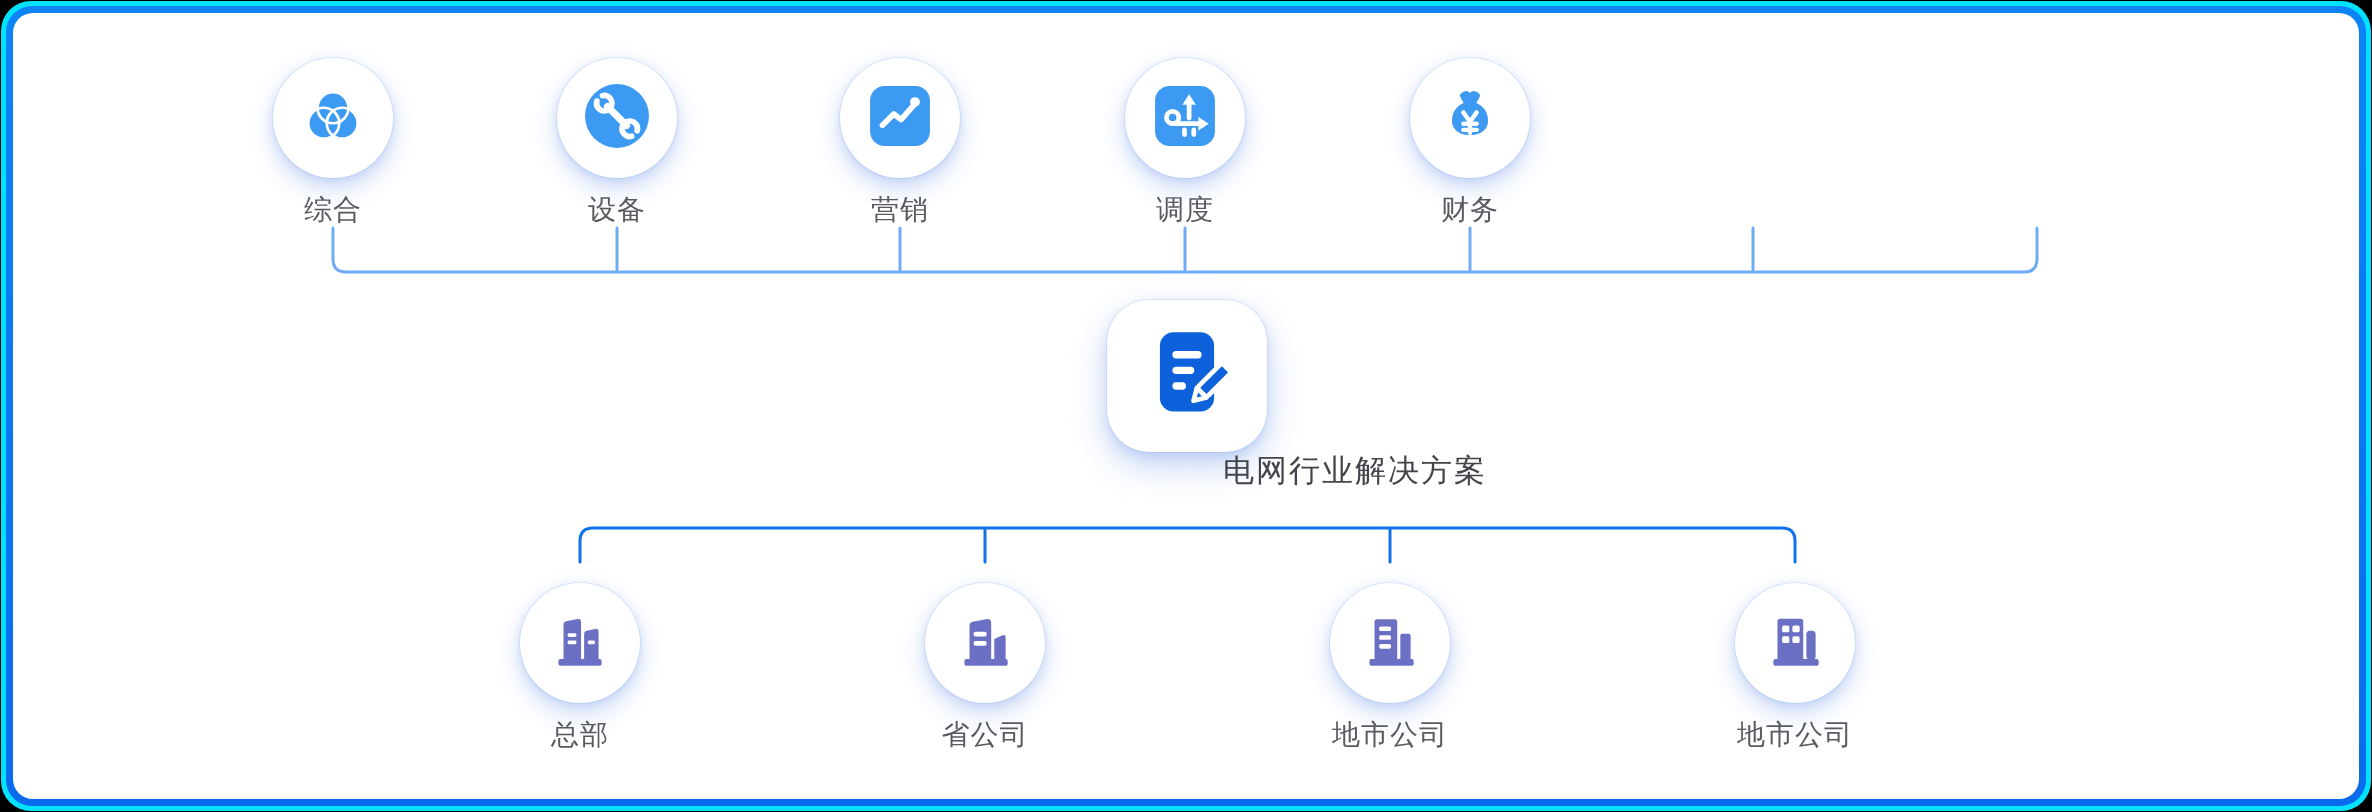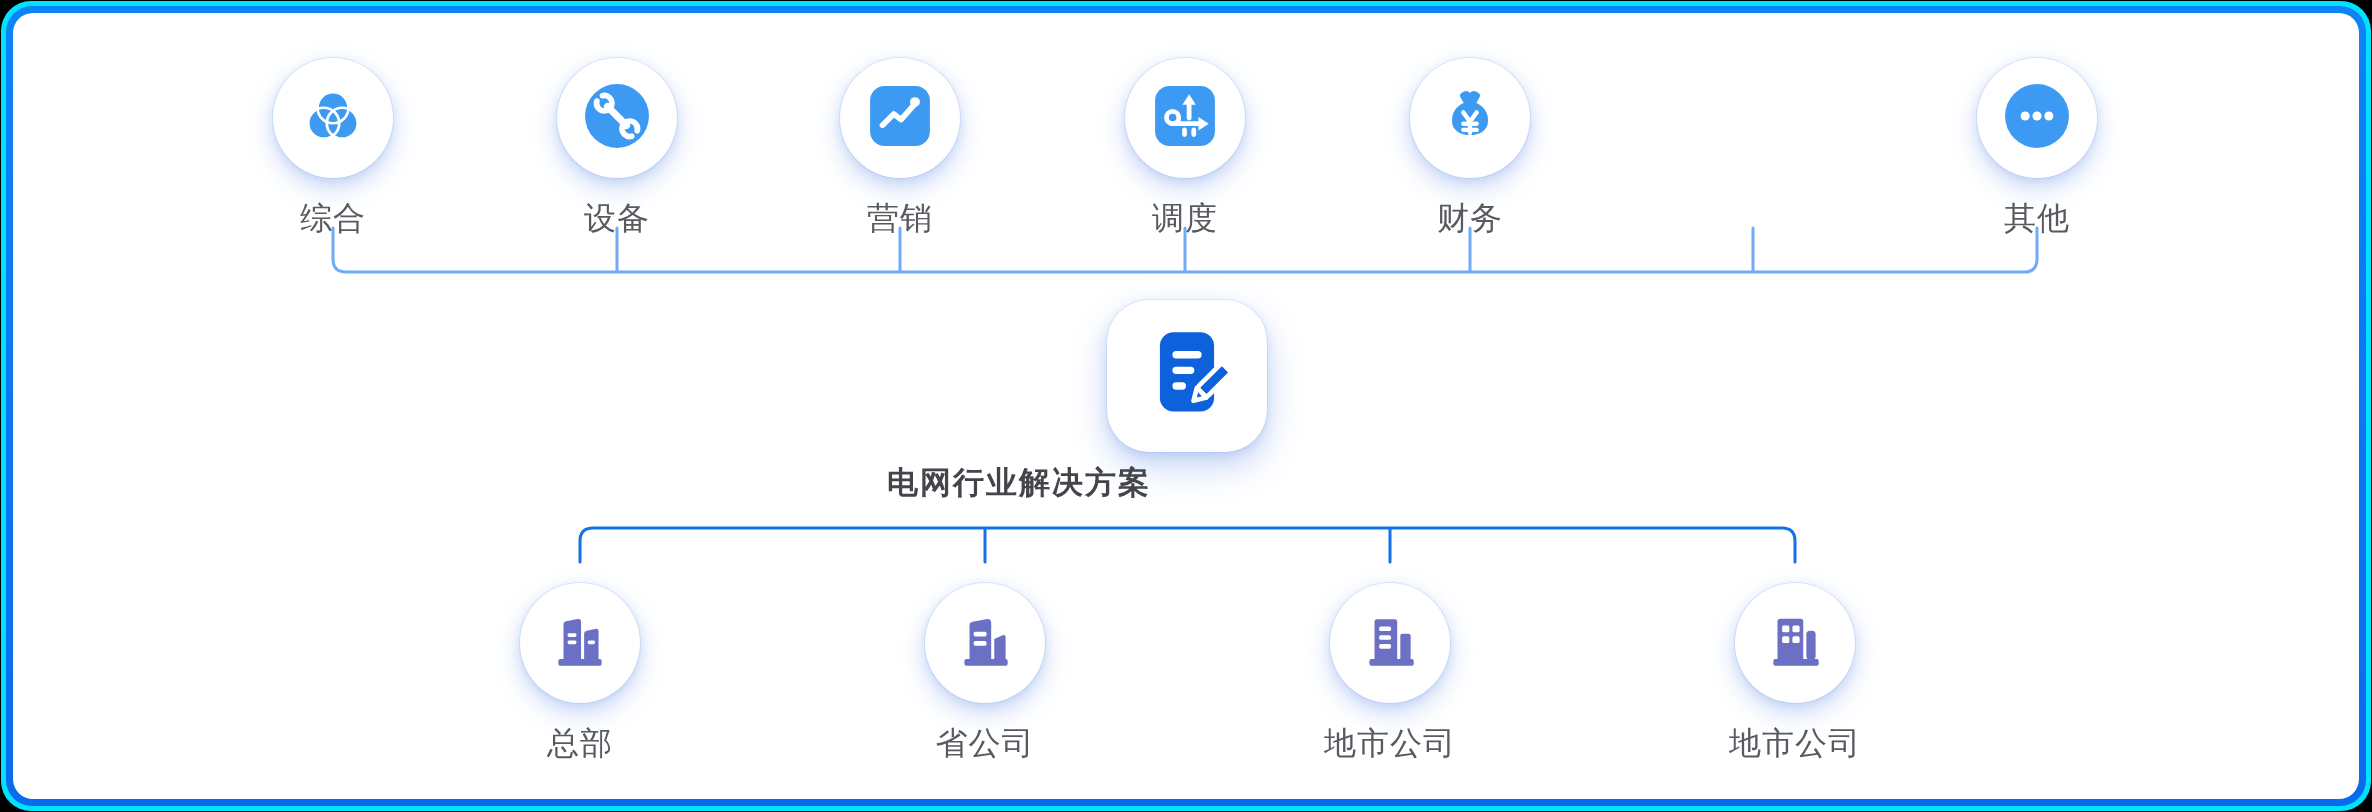--- a/index.html
+++ b/index.html
@@ -7,26 +7,26 @@
   .ring-cyan{position:absolute;inset:1px;border-radius:30px;background:#00E2FE;}
   .ring-blue{position:absolute;inset:6px;border-radius:26px;background:linear-gradient(180deg,#0D84F5,#0A6AEE);}
   .card{position:absolute;inset:13px;border-radius:20px;background:#ffffff;}
   .connectors{position:absolute;left:0;top:0;width:2372px;height:812px;pointer-events:none;}
   .node{position:absolute;text-align:center;}
   .dept-node{top:58px;width:140px;}
   .org-node{top:583px;width:160px;}
   .badge{width:120px;height:120px;border-radius:50%;background:#ffffff;margin:0 auto;
          display:flex;align-items:center;justify-content:center;
          box-shadow:0 10px 26px rgba(125,160,235,.40),0 3px 8px rgba(125,160,235,.22),0 0 0 1px rgba(225,236,252,.9);}
-  .node-label{margin-top:19px;font-size:32px;color:#585A60;letter-spacing:1px;}
+  .node-label{margin-top:13px;font-size:28px;color:#585A60;letter-spacing:1px;}
   .center-node{position:absolute;left:1107px;top:300px;width:160px;height:152px;border-radius:42px;background:#ffffff;
          display:flex;align-items:center;justify-content:center;
          box-shadow:0 14px 34px rgba(125,160,235,.45),0 4px 10px rgba(125,160,235,.25),0 0 0 1px rgba(228,238,253,.9);}
-  .center-label{position:absolute;left:887px;top:462px;width:600px;text-align:left;
-         font-size:31px;font-weight:700;color:#44454B;letter-spacing:2px;}
+  .center-label{position:absolute;left:887px;top:450px;width:600px;text-align:right;
+         font-size:31px;font-weight:400;color:#44454B;letter-spacing:2px;}
 </style>
 </head>
 <body>
 
 <div class="stage">
   <div class="ring-cyan"></div>
   <div class="ring-blue"></div>
   <div class="card"></div>
 
   <svg class="connectors" viewBox="0 0 2372 812">
@@ -115,33 +115,20 @@
             <line x1="25.5" y1="39.5" x2="38.5" y2="39.5"></line>
             <line x1="25.5" y1="45.5" x2="38.5" y2="45.5"></line>
           </g>
         </svg>
       </span>
     </div>
     <div class="node-label">财务</div>
   </div>
 
 
-  <div class="node dept-node" style="left:1967px">
-    <div class="badge">
-      <span>
-        <svg viewBox="0 0 64 64" width="66" height="66">
-          <circle cx="32" cy="32" r="31" fill="#3D9AF2"></circle>
-          <circle cx="20.5" cy="32" r="4.4" fill="#fff"></circle>
-          <circle cx="32" cy="32" r="4.4" fill="#fff"></circle>
-          <circle cx="43.5" cy="32" r="4.4" fill="#fff"></circle>
-        </svg>
-      </span>
-    </div>
-    <div class="node-label">其他</div>
-  </div>
 
   <div class="center-node">
     <span>
       <svg viewBox="0 0 96 96" width="100" height="100">
         <rect x="22" y="8" width="52" height="76" rx="13" fill="#0D62DB"></rect>
         <rect x="34" y="26" width="28" height="7" rx="3.5" fill="#fff"></rect>
         <rect x="34" y="41" width="21" height="7" rx="3.5" fill="#fff"></rect>
         <rect x="34" y="56" width="13" height="7" rx="3.5" fill="#fff"></rect>
         <g transform="rotate(45 67 61)">
           <rect x="60.5" y="34" width="13" height="34" rx="3" fill="#0D62DB" stroke="#fff" stroke-width="4.5"></rect>

